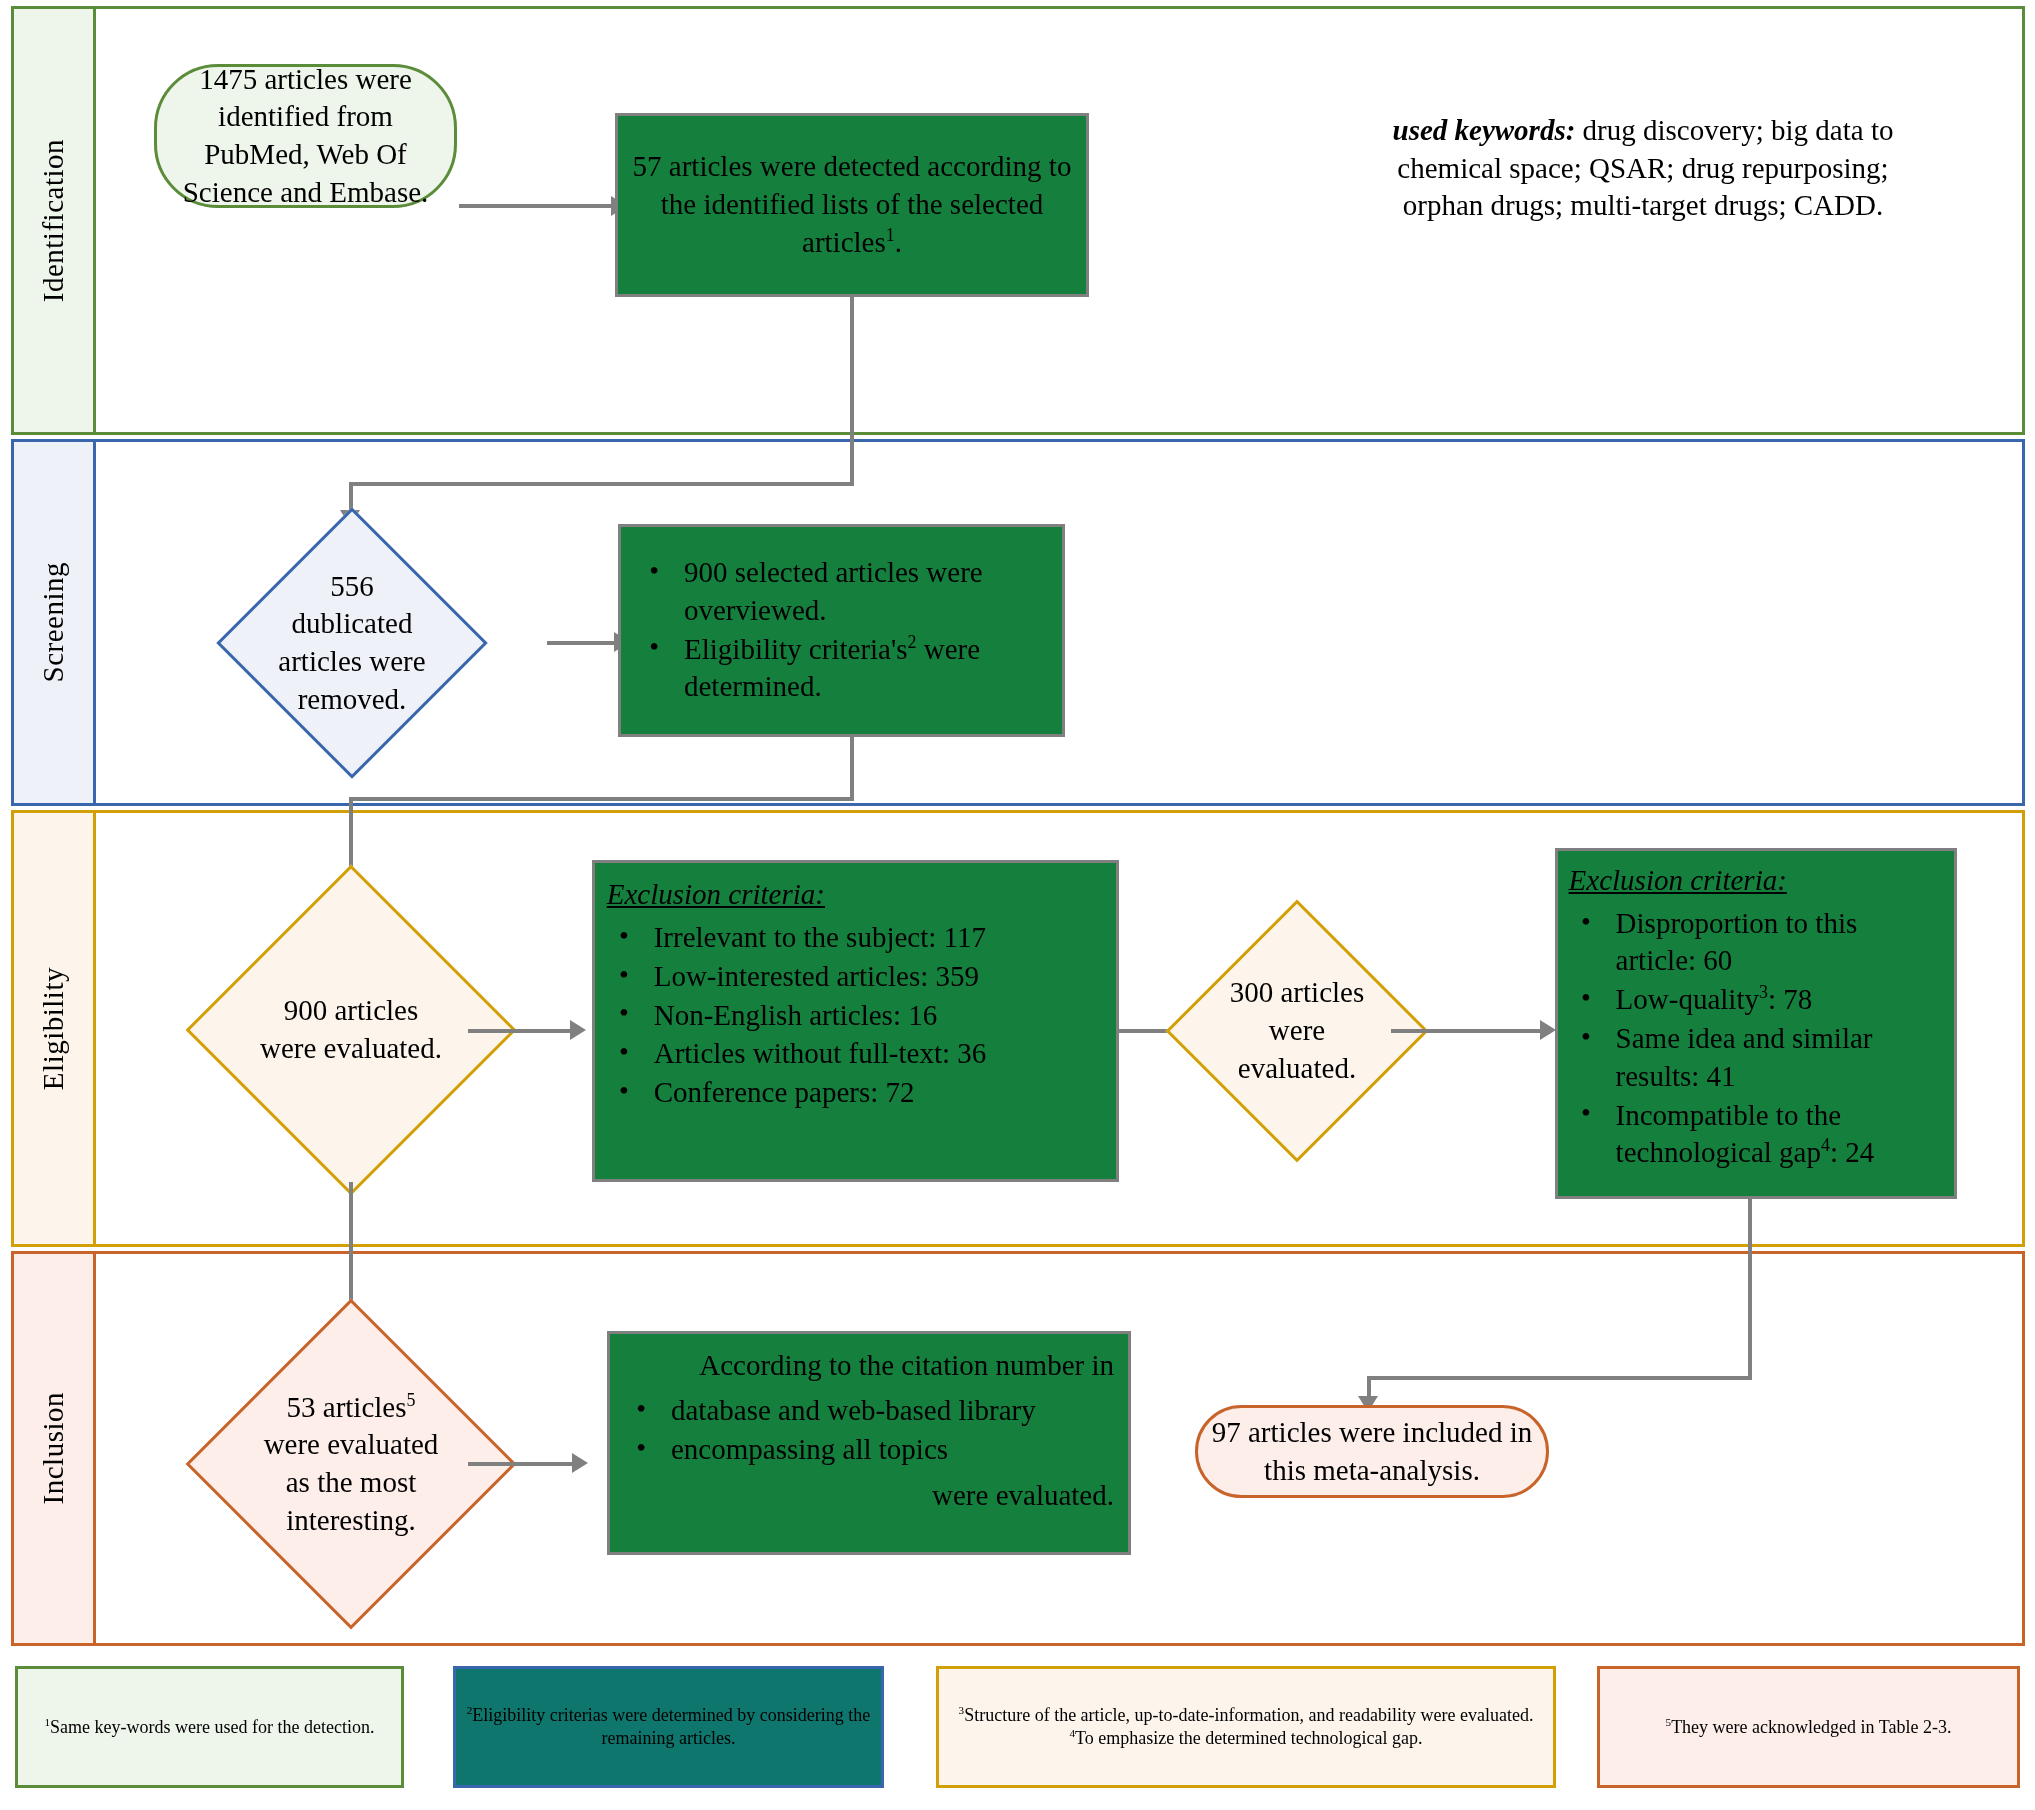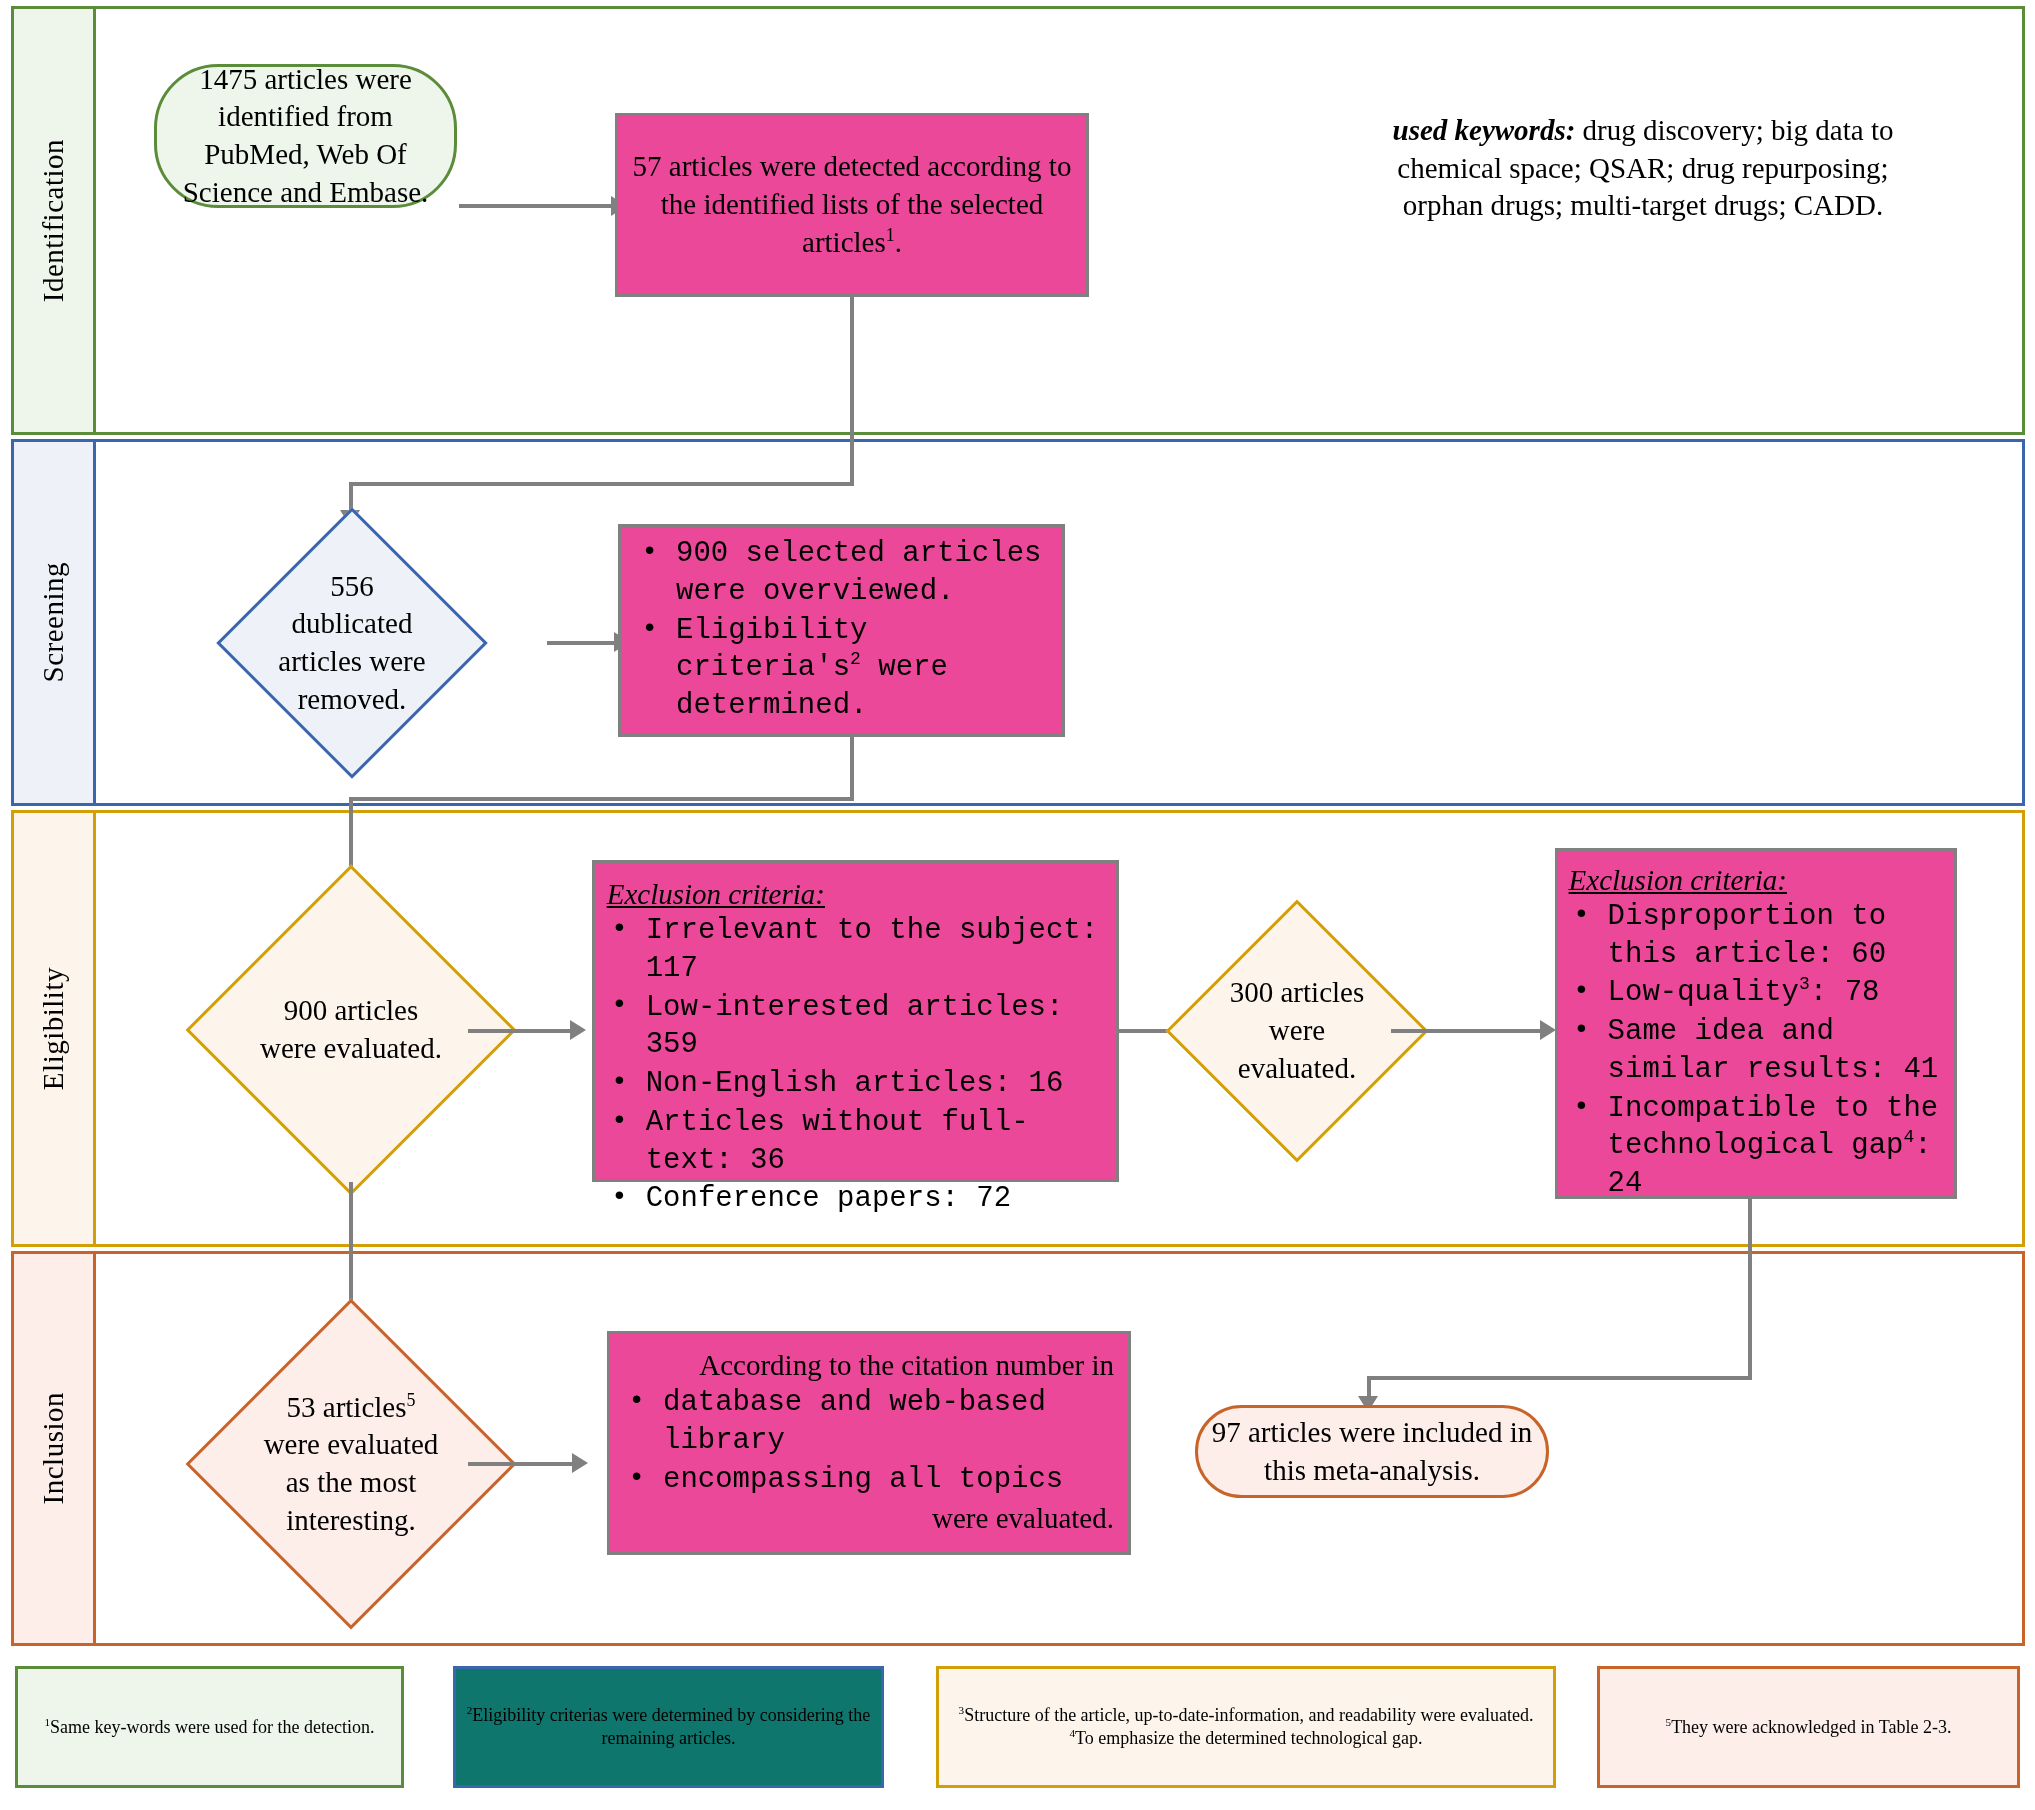--- a/index.html
+++ b/index.html
@@ -7,34 +7,34 @@
   #root{position:relative;width:2035px;height:1810px;background:#fff;overflow:hidden;}
   .band-body{position:absolute;box-sizing:border-box;background:transparent;}
   .band-label{position:absolute;box-sizing:border-box;display:flex;align-items:center;justify-content:center;}
   .band-label span{
     writing-mode:vertical-rl;transform:rotate(180deg);
     font-size:29px;letter-spacing:0.5px;white-space:nowrap;
   }
 
   
   .node{position:absolute;box-sizing:border-box;}
-  .rect{background:#ec4899;border:3.7px solid #808080;display:flex;align-items:center;justify-content:center;}
+  .rect{background:#15803d;border:3.7px solid #808080;display:flex;align-items:center;justify-content:center;}
   .rounded{border-radius:64px;display:flex;align-items:center;justify-content:center;}
   .txt{font-size:29px;line-height:1.30;text-align:center;padding:0 7.5px;}
   .txt-left{text-align:right;}
   sup{font-size:0.62em;line-height:0;vertical-align:super;}
 
   
   .diamond{position:absolute;}
   .diamond .dshape{position:absolute;inset:0;transform:rotate(45deg);box-sizing:border-box;}
   .diamond .dtext{position:absolute;inset:0;display:flex;align-items:center;justify-content:center;}
   .diamond .dtext .txt{width:82%;}
 
   
-  ul.bl{list-style:none;margin:0;padding:0;font-size:29px;line-height:1.30;font-family:Liberation Mono, monospace;}
+  ul.bl{list-style:none;margin:8px;padding:0;font-size:29px;line-height:1.30;}
   ul.bl li{position:relative;padding-left:39px;margin:0 0 1.1px 0;text-align:left;}
   ul.bl li:before{content:"\2022";position:absolute;left:4.3px;top:-1.1px;font-size:28px;}
   .hdr{font-style:italic;text-decoration:underline;font-size:29px;display:block;margin-bottom:1.1px;text-align:left;}
 
   
   .ln{position:absolute;background:#808080;}
   .arw{position:absolute;width:0;height:0;}
   .arw-r{border-top:10.6px solid transparent;border-bottom:10.6px solid transparent;border-left:16px solid #808080;}
   .arw-d{border-left:10.6px solid transparent;border-right:10.6px solid transparent;border-top:16px solid #808080;}
 

